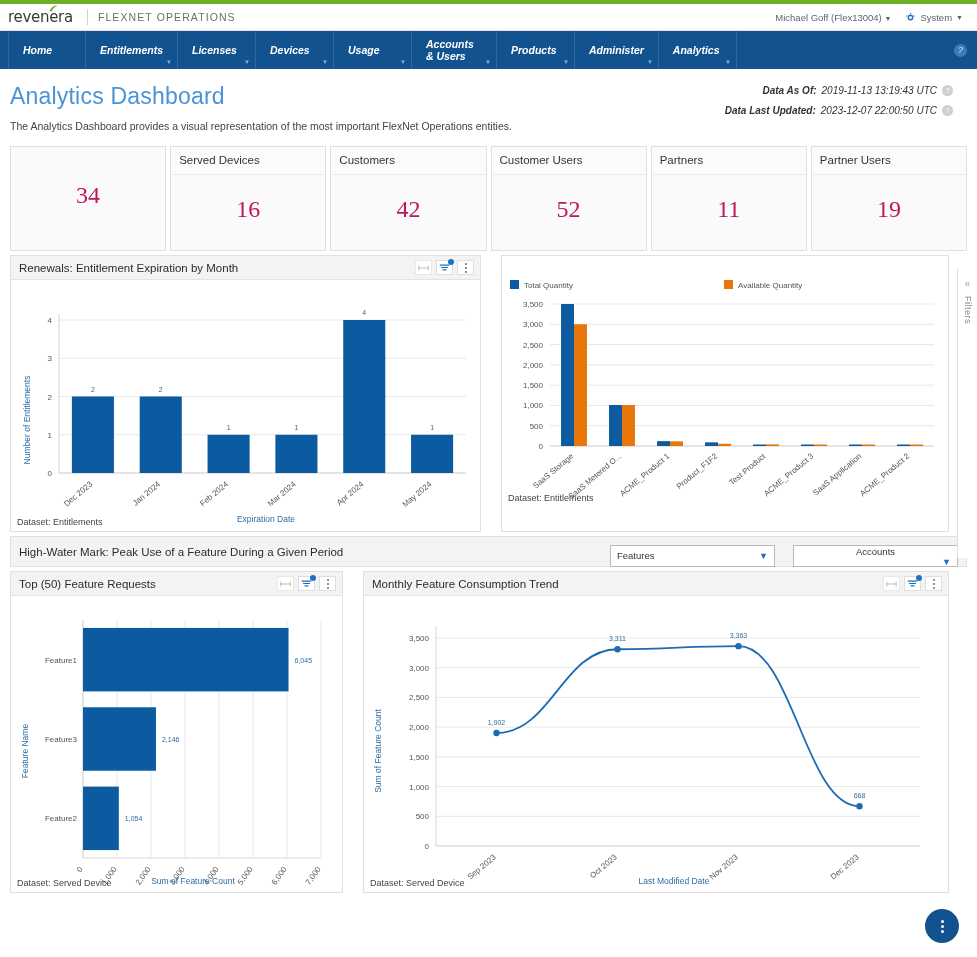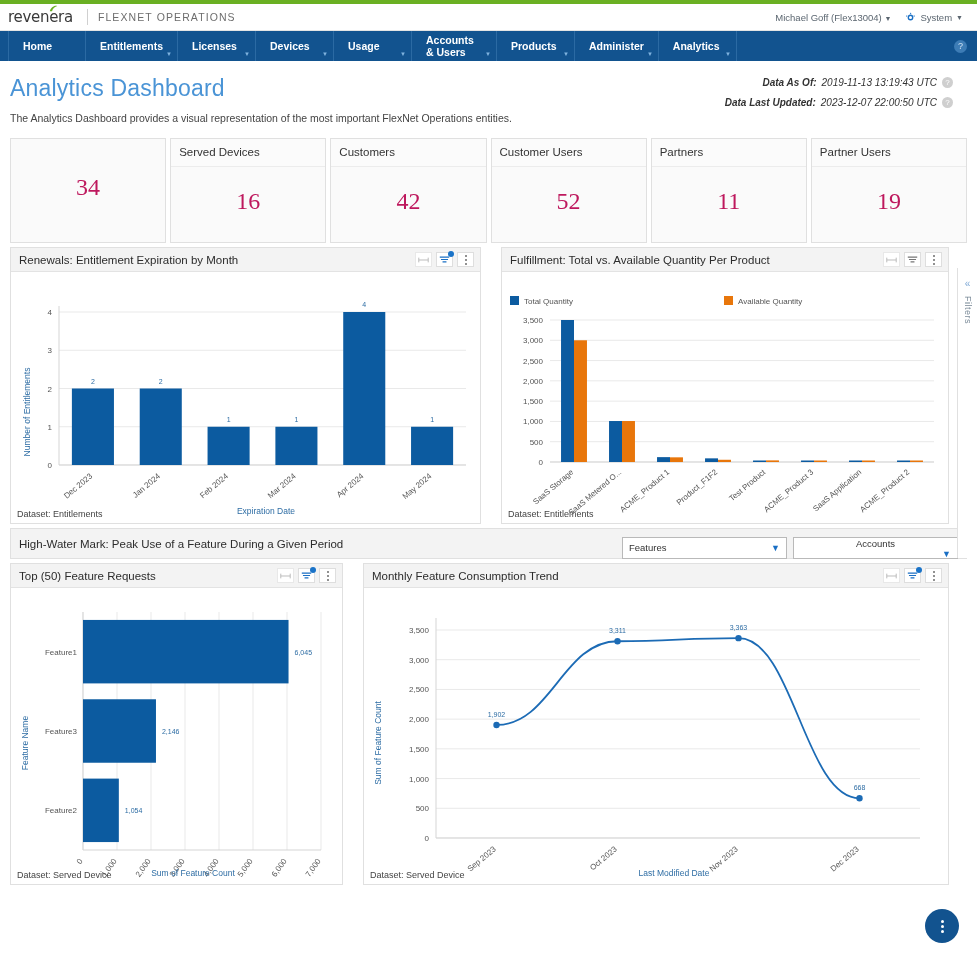--- a/index.html
+++ b/index.html
@@ -31,22 +31,23 @@
   }
   .brand-sep { width:1px; height:16px; background:#d0d0d0; margin:0 10px; }
   .brand-sub { font-size:10.5px; color:#6d6d6d; letter-spacing:1.1px; }
   .brand-right { margin-left:auto; display:flex; align-items:center; gap:14px; padding-right:6px; }
   .brand-user { font-size:9.5px; color:#5b6670; }
   .brand-sys { font-size:9.5px; color:#5b6670; display:flex; align-items:center; gap:4px; }
   .caret { font-size:7px; color:#5b6670; }
 
   
   .nav {
-    height:30px; background:#12538f; display:flex; align-items:stretch;
+    height:38px; background:#12538f; display:flex; align-items:stretch;
     position:relative;
+    font-style:italic;
   }
   .nav-item {
     min-width:78px; padding:0 14px; display:flex; align-items:center;
     color:#fff; font-size:10.5px; font-weight:bold; position:relative;
     border-right:1px solid #2b6aa3; line-height:1.15;
   }
   .nav-item:first-child { border-left:1px solid #2b6aa3; margin-left:8px; }
   .nav-item .nav-caret {
     position:absolute; right:5px; bottom:3px; font-size:6px; color:#7fb2de;
   }
@@ -134,21 +135,21 @@
   .gridline { stroke:#e9e9e9; stroke-width:1; }
   .axisline { stroke:#d5d5d5; stroke-width:1; }
   .bar-blue { fill:#0c5ba0; }
 
   
   .hwm-bar {
     margin-top:4px; border:1px solid #e0e0e0; background:#f3f3f3;
     height:31px; display:flex; align-items:center; padding:8px 8px;
   }
   .hwm-title { font-size:11.5px; color:#2c2c2c; }
-  .hwm-selects { margin-left:auto; display:flex; gap:6px;margin-top:8px; }
+  .hwm-selects { margin-left:auto; display:flex; gap:18px;margin-top:8px; }
   .sel {
     width:165px; height:22px; border:1px solid #b9b9b9; background:#fff;
     display:flex; align-items:center; padding:0 6px; font-size:9.5px; color:#333;
     position:relative;
   }
   .sel .sel-caret { margin-left:auto; color:#1a6fc4; font-size:9px; }
   .sel.wide { width:165px;flex-direction:column; }
 
   
   .filters-rail {
@@ -360,42 +361,20 @@
                 <text x="421.0833333333333" y="205" class="tick" text-anchor="end" transform="rotate(-40 421.0833333333333 205)">May 2024</text>
               </g>
             <text class="axis-label" x="255" y="242" text-anchor="middle" id="ren-xlabel">Expiration Date</text>
             <text class="vlabel" x="19" y="140" text-anchor="middle" transform="rotate(-90 19 140)" id="ren-ylabel">Number of Entitlements</text>
           </svg>
           <div class="dataset-label">Dataset: Entitlements</div>
         </div>
       </div>
 
       <div class="card" style="width:448px;">
-        <div class="card-head">
-          <div class="card-title">Fulfillment: Total vs. Available Quantity Per Product</div>
-          <div class="card-tools">
-            <div class="tool-btn no-border">
-              <svg width="11" height="8" viewBox="0 0 14 8">
-                  <path d="M1 4 H13 M1 1 V7 M13 1 V7" stroke="#b8b8b8" stroke-width="1.2" fill="none"></path>
-                </svg>
-            </div>
-            <div class="tool-btn">
-              <svg width="11" height="9" viewBox="0 0 14 10">
-                  <path d="M1 2 H13 M2.5 5 H11.5 M4.5 8 H9.5" stroke="#767676" stroke-width="1.4" fill="none"></path>
-                </svg>
-            </div>
-            <div class="tool-btn">
-              <div class="kebab">
-                  <span></span>
-                  <span></span>
-                  <span></span>
-                </div>
-            </div>
-          </div>
-        </div>
         <div class="card-body" style="height:251px;">
           <svg width="446" height="251" viewBox="0 0 446 251">
             <g id="ful-legend">
                 <rect x="8" y="24" width="9" height="9" fill="#0c5ba0"></rect>
                 <text x="22" y="32" class="tick">Total Quantity</text>
                 <rect x="222" y="24" width="9" height="9" fill="#e8760b"></rect>
                 <text x="236" y="32" class="tick">Available Quantity</text>
               </g>
             <g id="ful-grid">
                 <line x1="48" x2="432" y1="190" y2="190" class="gridline"></line>

